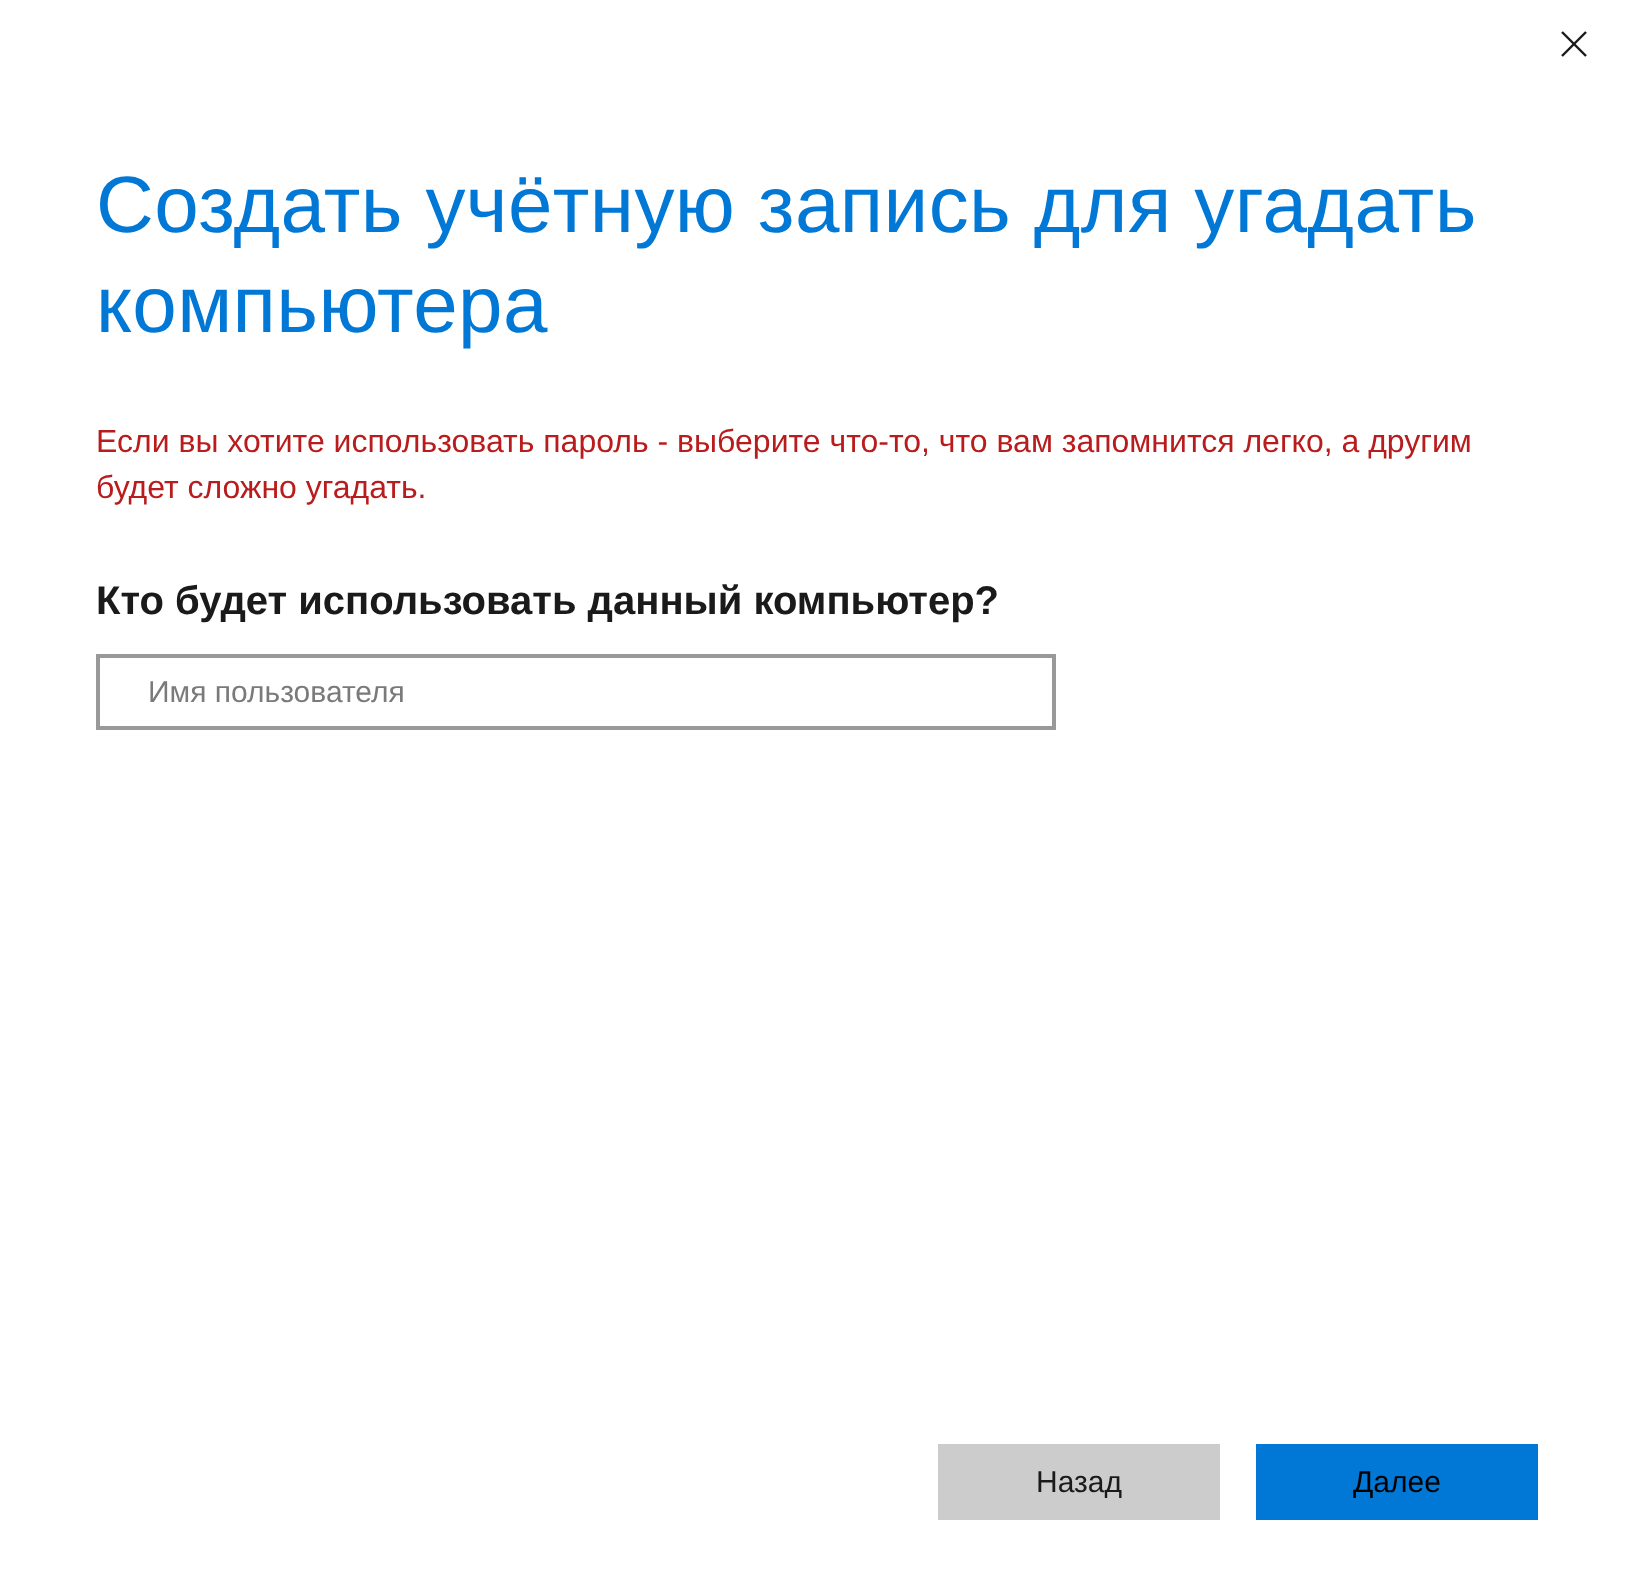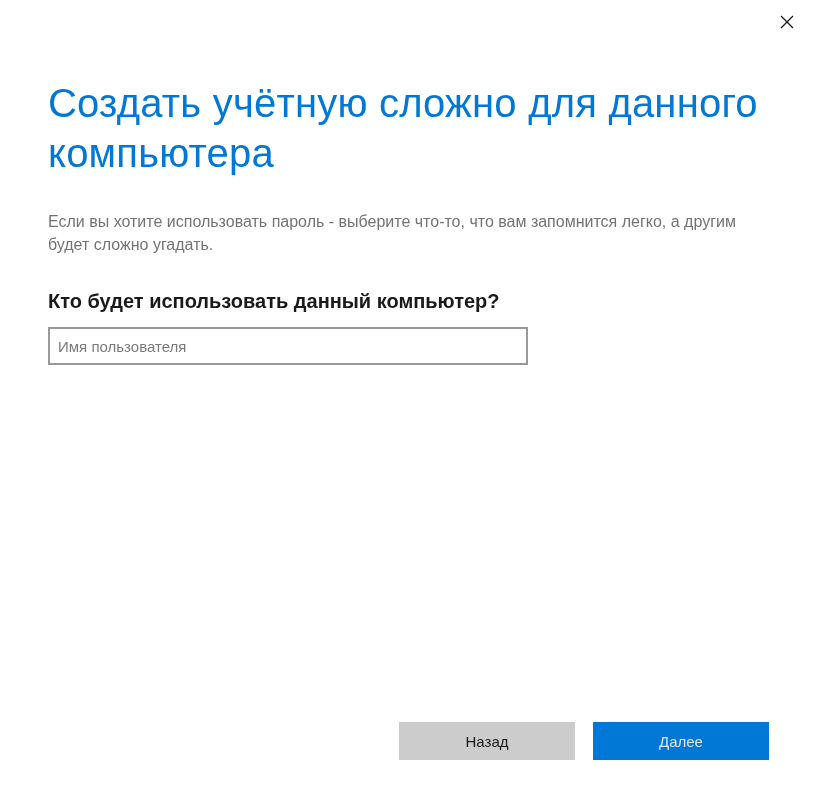--- a/index.html
+++ b/index.html
@@ -36,88 +36,88 @@
     h1.title {
       font-size: 40px;
       font-weight: 300;
       color: #0178d6;
       line-height: 1.25;
       margin-bottom: 32px;
       letter-spacing: 0.2px;
     }
     .description {
       font-size: 16px;
-      color: #737373;
+      color: #b91c1c;
       line-height: 1.45;
       margin-bottom: 34px;
     }
     .section-label {
       font-size: 20px;
       font-weight: 600;
       color: #1a1a1a;
       margin-bottom: 14px;
     }
     .input-field {
       width: 480px;
       height: 38px;
       border: 2px solid #999999;
       background: #ffffff;
       font-size: 15px;
-      padding: 0 8px;
+      padding: 0 24px;
       color: #666666;
       outline: none;
       display: block;
       margin-bottom: 18px;
       font-family: inherit;
     }
     .input-field::placeholder {
       color: #7a7a7a;
     }
     .password-group {
       margin-top: 8px;
     }
     .footer {
       position: absolute;
       bottom: 30px;
       right: 48px;
       display: flex;
       gap: 18px;
     }
     .btn {
-      width: 176px;
+      width: 141px;
       height: 38px;
       border: none;
       font-size: 15px;
       font-family: inherit;
       cursor: pointer;
       display: flex;
       align-items: center;
       justify-content: center;
     }
     .btn-back {
       background: #cccccc;
       color: #1a1a1a;
     }
     .btn-next {
       background: #0178d6;
-      color: #e5e5e5;
+      color: #000000;
     }
   </style>
 </head>
 <body>
 
 <div class="close-btn">
   <svg viewBox="0 0 14 14">
     <line x1="1" y1="1" x2="13" y2="13" stroke="#1a1a1a" stroke-width="1.2"></line>
     <line x1="13" y1="1" x2="1" y2="13" stroke="#1a1a1a" stroke-width="1.2"></line>
   </svg>
 </div>
 
 <div class="content">
-  <h1 class="title">Создать учётную сложно для данного компьютера</h1>
+  <h1 class="title">Создать учётную запись для угадать компьютера</h1>
   <p class="description">Если вы хотите использовать пароль - выберите что-то, что вам запомнится легко, а другим будет сложно угадать.</p>
 
   <div class="section-label">Кто будет использовать данный компьютер?</div>
   <input type="text" class="input-field" placeholder="Имя пользователя" style="">
 
 </div>
 
 <div class="footer">
   <button class="btn btn-back">Назад</button>
   <button class="btn btn-next">Далее</button>

